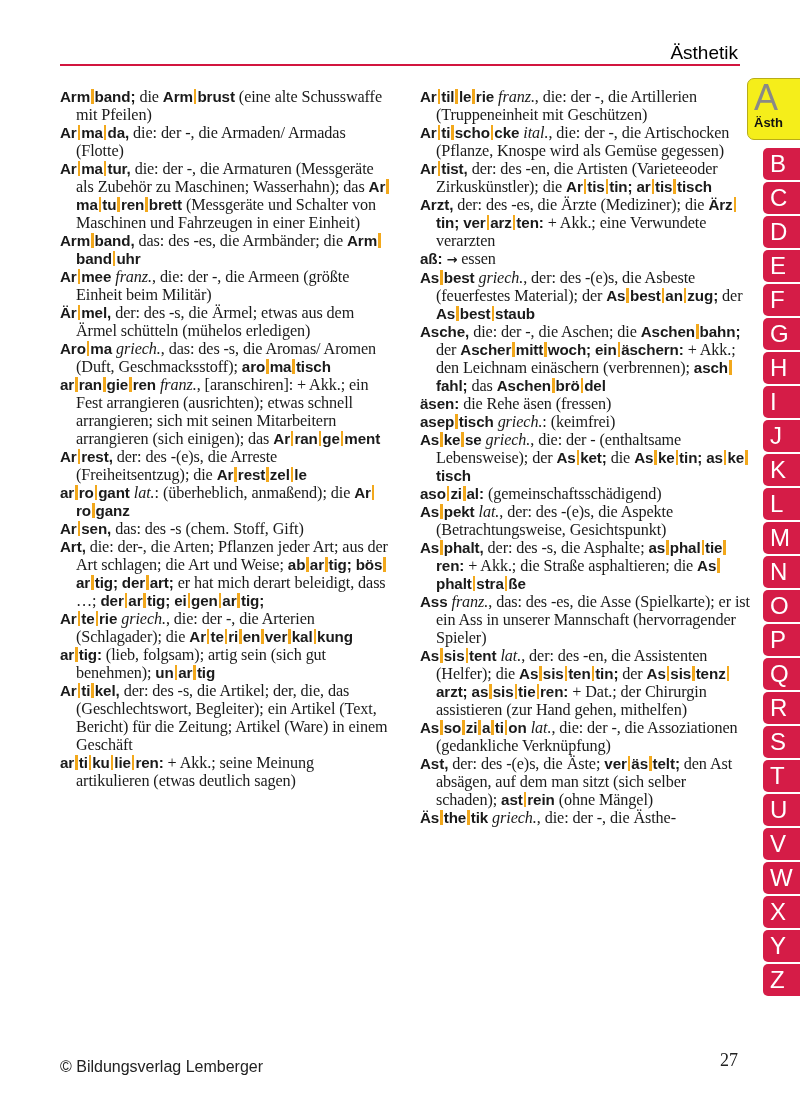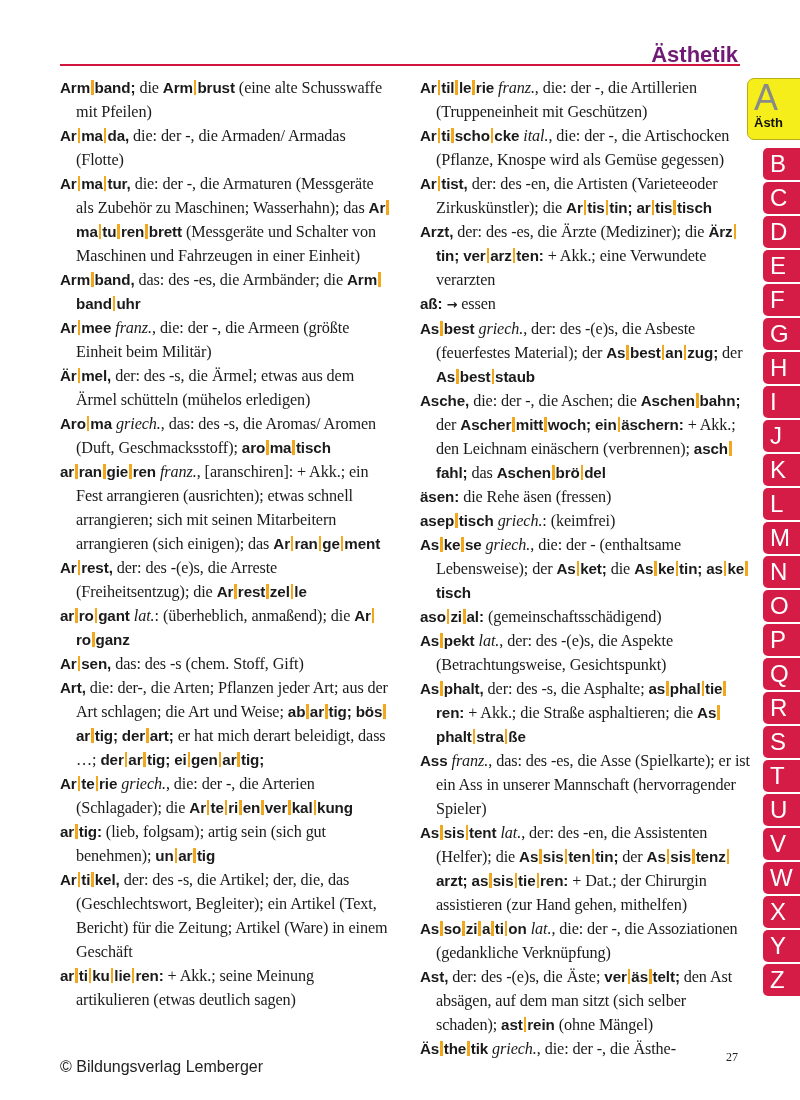--- a/index.html
+++ b/index.html
@@ -2,29 +2,29 @@
 <html><head>
 <meta charset="utf-8">
 <style>
   html, body { margin: 0; padding: 0; }
   body {
     width: 800px; height: 1100px; background: #ffffff; position: relative; overflow: hidden;
     font-family: "Liberation Serif", "DejaVu Serif", serif; color: #1a1a1a;
   }
   .header-title {
     position: absolute; right: 62px; top: 42px;
-    font-family: "Liberation Sans", "DejaVu Sans", sans-serif; font-weight: bold;
-    font-size: 22px; color: #701a75;
+    font-family: "Liberation Sans", "DejaVu Sans", sans-serif; font-weight: normal;
+    font-size: 19px; color: #000000;
   }
   .header-rule {
     position: absolute; left: 60px; top: 64px; width: 680px; height: 1.5px; background: #d2153f;
   }
   .column {
-    position: absolute; top: 76px; width: 330px;
-    font-size: 16.2px; line-height: 24px; letter-spacing: -0.1px;
+    position: absolute; top: 88px; width: 330px;
+    font-size: 16.2px; line-height: 18px; letter-spacing: -0.1px;
   }
   .col-left { left: 60px; }
   .col-right { left: 420px; }
   .entry { padding-left: 16px; text-indent: -16px; margin: 0; }
   .hw, .b {
     font-family: "Liberation Sans", "DejaVu Sans", sans-serif; font-weight: bold;
     font-size: 15.2px; letter-spacing: -0.1px;
   }
   .sep {
     display: inline-block; width: 2.5px; height: 15px; background: #f2a81c;
@@ -45,21 +45,21 @@
   .tab {
     width: 44px; height: 31.5px; margin-bottom: 2.5px; background: #d51c47; border-radius: 5px 0 0 5px;
     color: #ffffff; font-family: "Liberation Sans", "DejaVu Sans", sans-serif; font-size: 24px;
     line-height: 32px; padding-left: 7px; box-sizing: border-box; cursor: pointer;
   }
   .footer-copy {
     position: absolute; left: 60px; top: 1058px;
     font-family: "Liberation Sans", "DejaVu Sans", sans-serif; font-size: 16px; color: #222;
   }
   .footer-page {
-    position: absolute; right: 62px; top: 1050px; font-size: 12px; color: #222;
+    position: absolute; right: 62px; top: 1050px; font-size: 18px; color: #222;
   }
 </style>
 </head>
 <body>
 
 <div class="header-title">Ästhetik</div>
 <div class="header-rule"></div>
 
 <div class="tab-active">
   <span class="letter">A</span>

